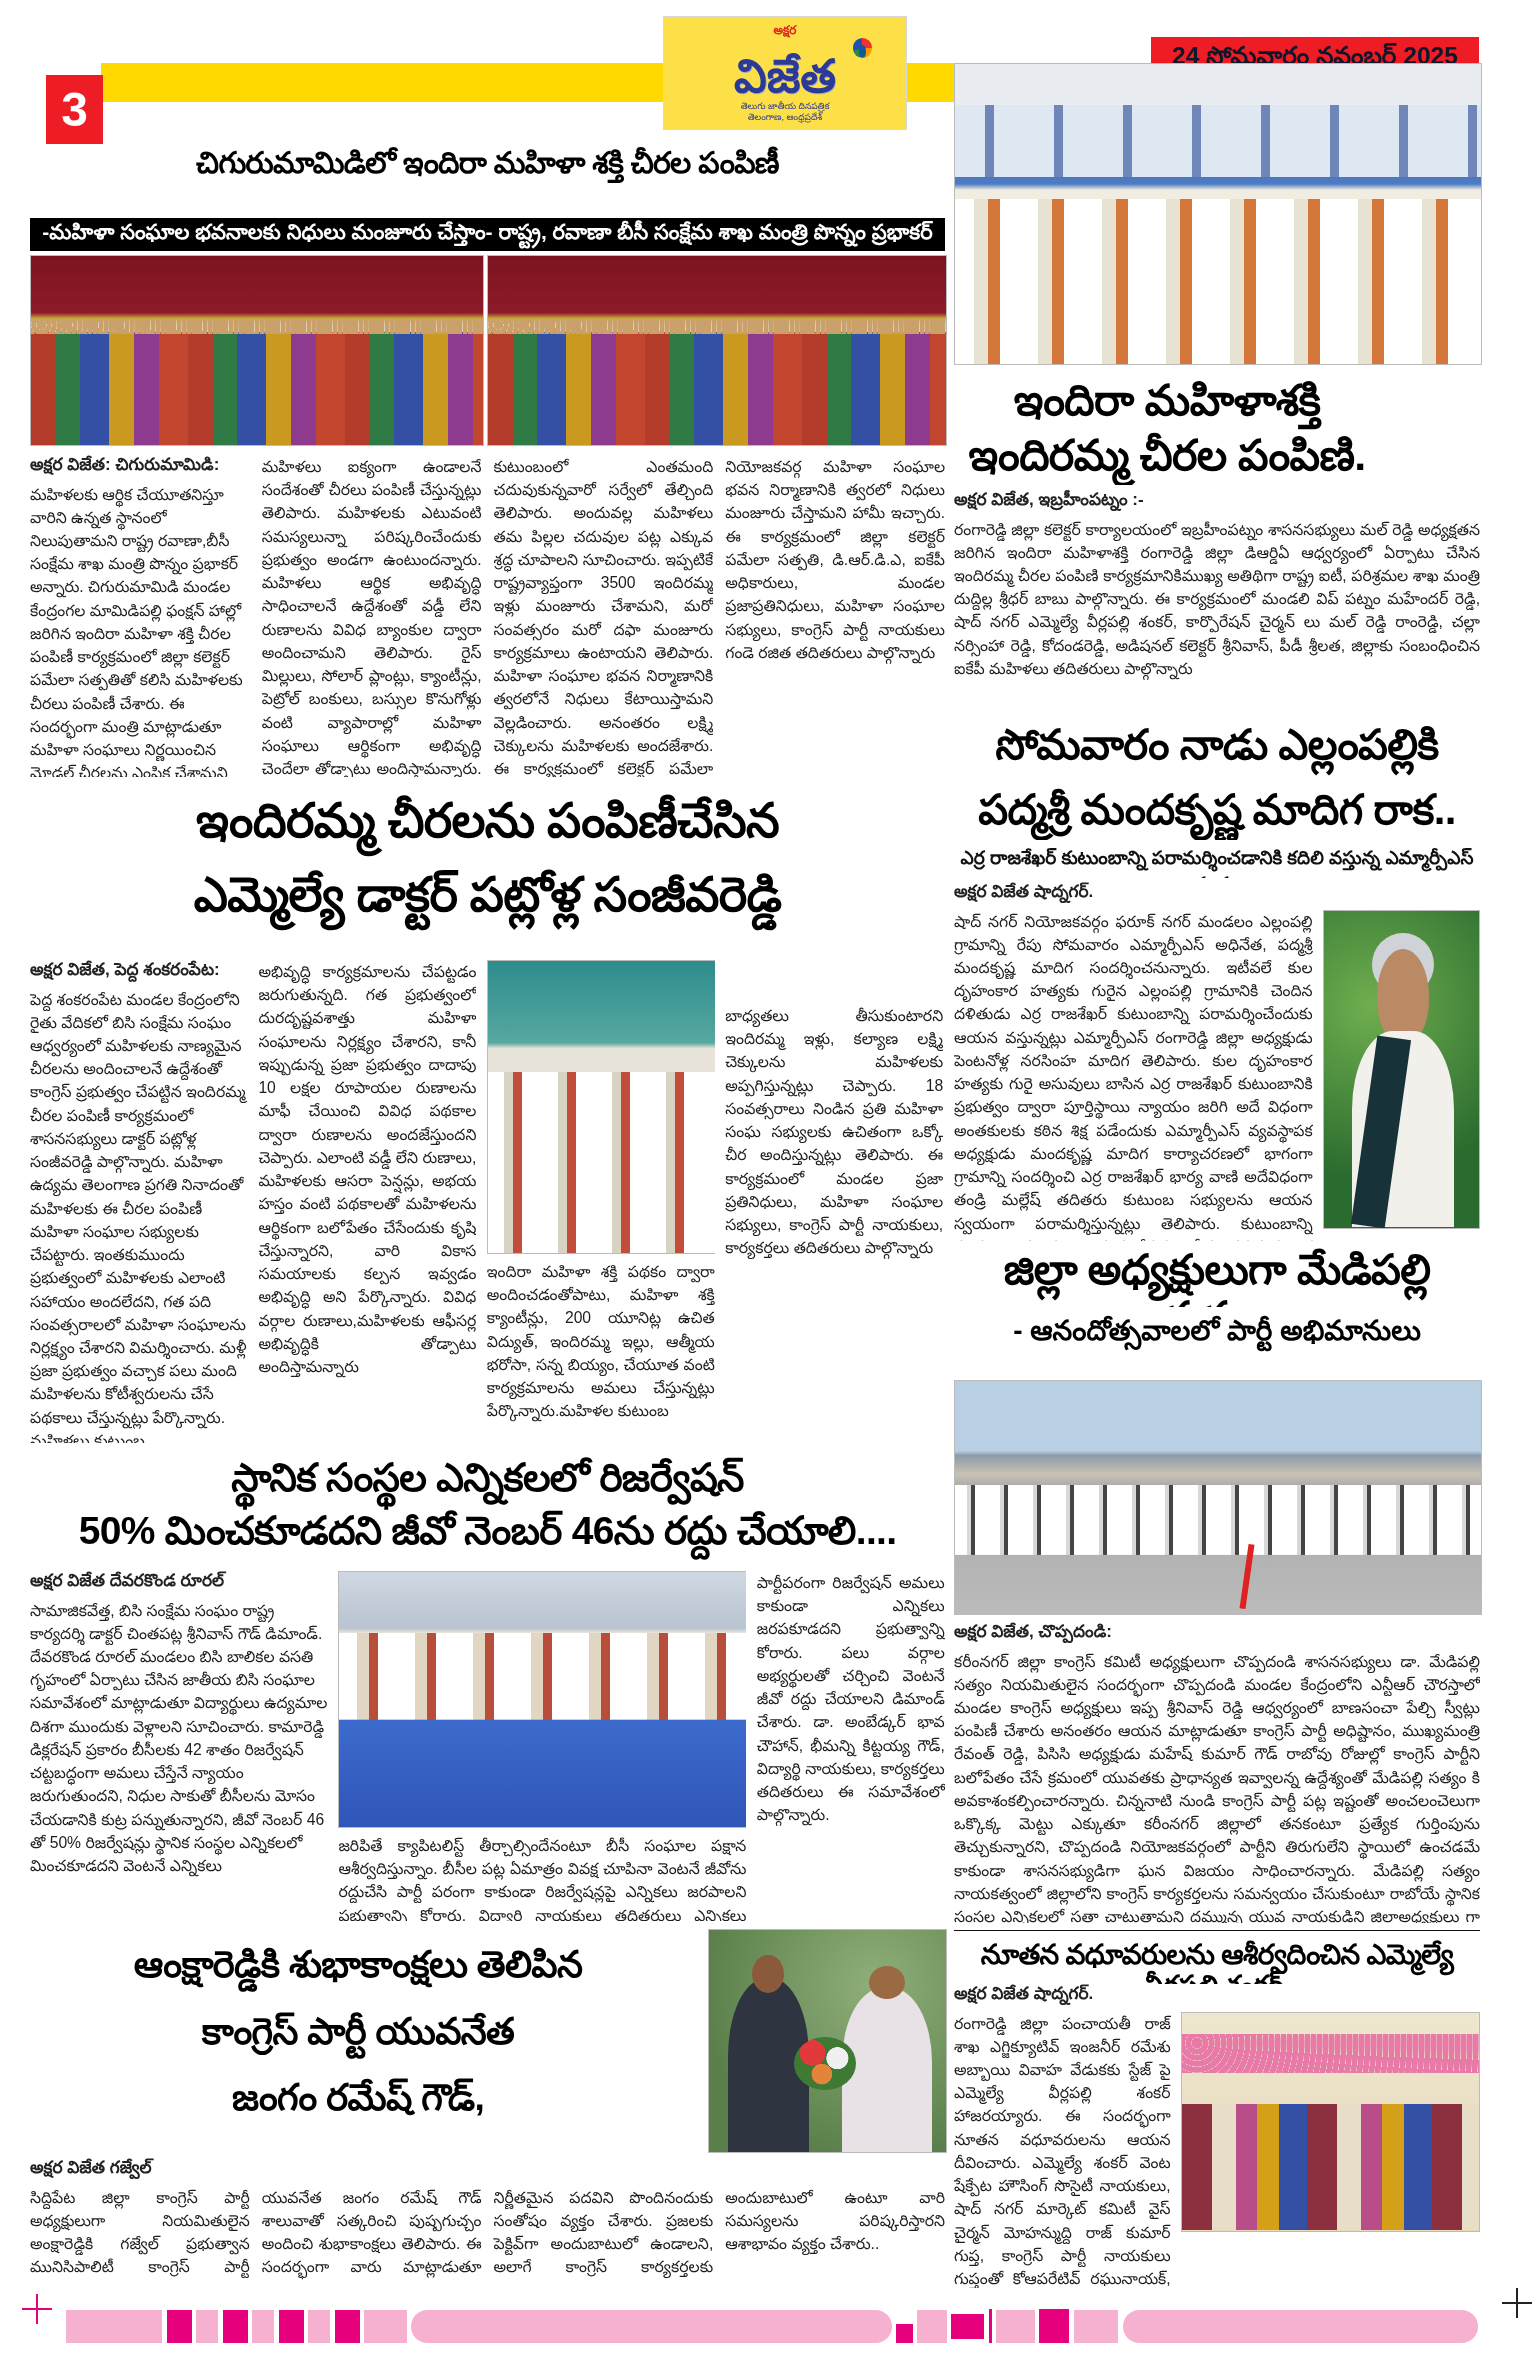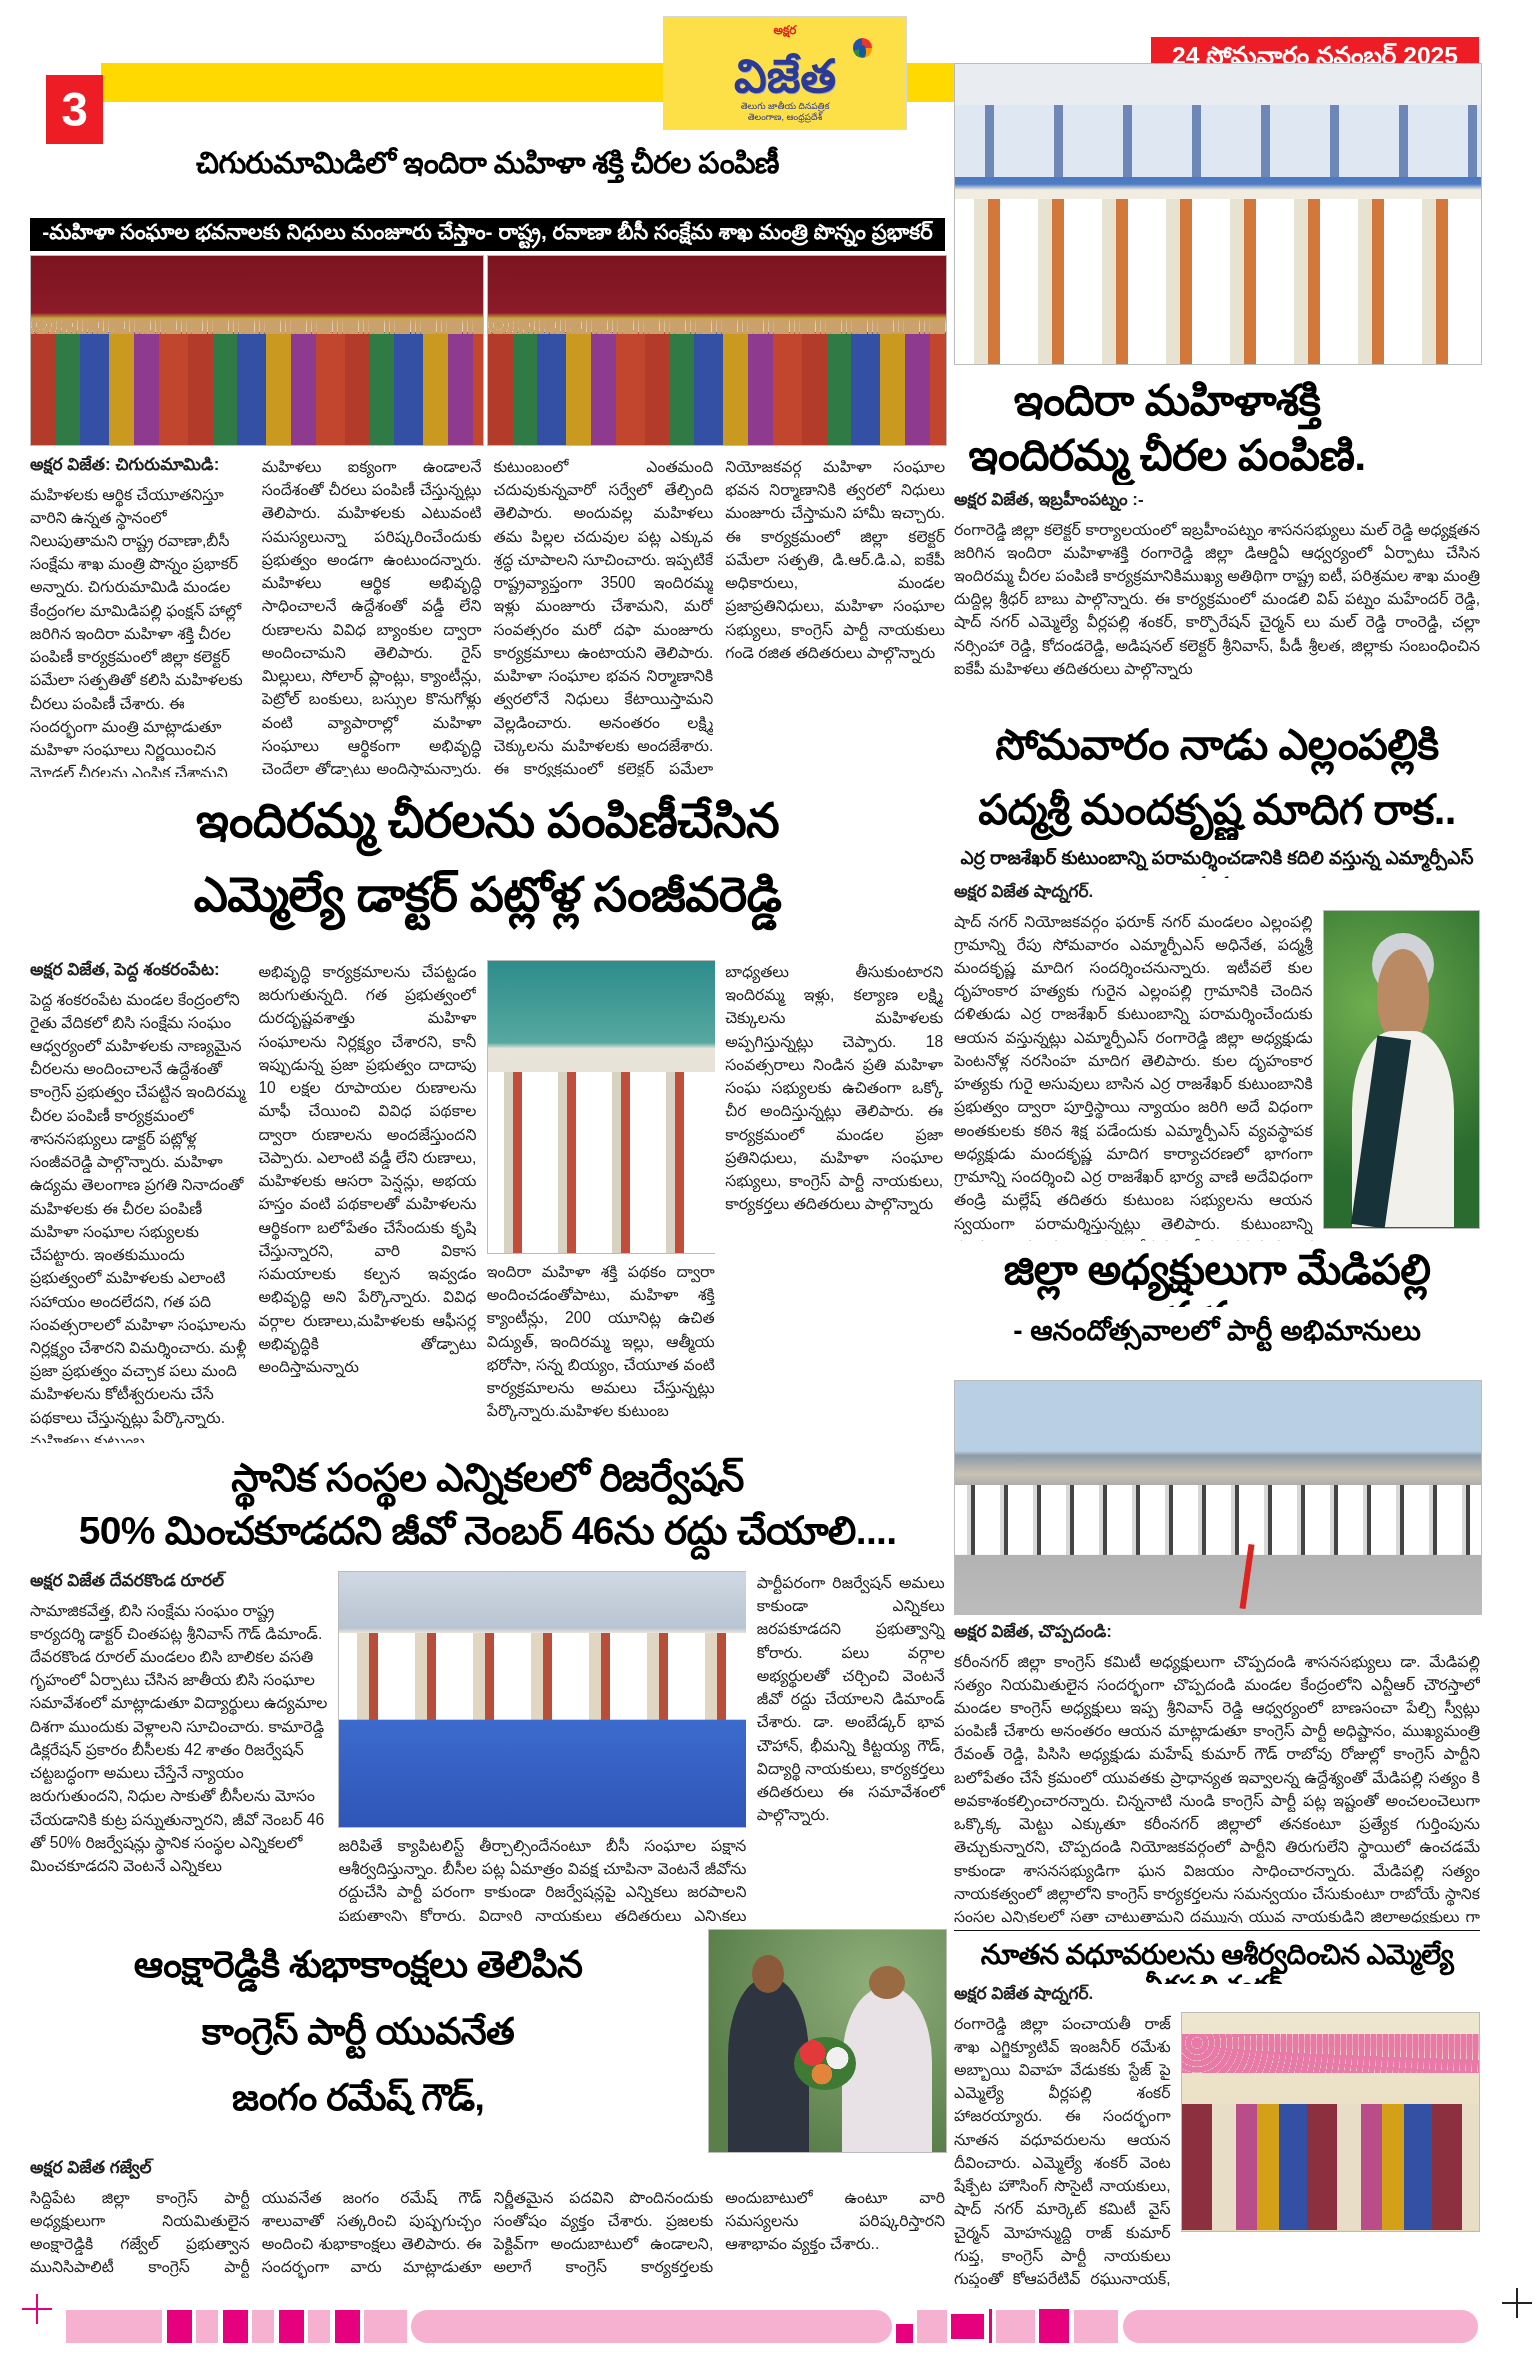--- a/index.html
+++ b/index.html
@@ -5,21 +5,21 @@
 <style>
   html,body{margin:0;padding:0;background:#ffffff;}
   body{width:1541px;height:2377px;position:relative;font-family:"Liberation Sans","DejaVu Sans",sans-serif;color:#111;}
   .abs{position:absolute;}
   .page{position:absolute;left:0;top:0;width:1541px;height:2377px;background:#fff;overflow:hidden;}
 
   
   .yellow-band{left:101px;top:63px;width:1379px;height:39px;background:#ffd900;}
   .pagenum-box{left:46px;top:75px;width:57px;height:69px;background:#ee1c24;color:#fff;
     font-size:48px;font-weight:bold;display:flex;align-items:center;justify-content:center;}
-  .date-box{left:1151px;top:37px;width:328px;height:43px;background:#ee1c24;color:#ffffff;
+  .date-box{left:1151px;top:37px;width:328px;height:43px;background:#ee1c24;color:#0f172a;
     font-size:24.6px;font-weight:bold;display:flex;align-items:center;justify-content:center;white-space:nowrap;}
   .logo-box{left:663px;top:16.4px;width:242px;height:112px;background:#fde047;border:0.7px solid #d8d8d8;
     display:flex;flex-direction:column;align-items:center;justify-content:center;overflow:hidden;}
   .logo-pre{color:#e02020;font-size:12px;font-weight:bold;line-height:1;}
   .logo-title{color:#2b3a96;font-size:46px;font-weight:bold;line-height:1.05;
     text-shadow:0.7px 0.7px 0 #9aa4d8;margin-top:16px;}
   .logo-tag{color:#2b3a96;font-size:9px;line-height:1.2;}
   .peacock{position:absolute;right:34px;top:21px;width:19.4px;height:19.4px;border-radius:50%;
     background:conic-gradient(#e33 0 25%,#f90 25% 45%,#2a8c3c 45% 70%,#2450b0 70% 100%);}
   .peacock:after{content:"";position:absolute;left:6.7px;top:6.7px;width:6.7px;height:12px;border-radius:50% 50% 40% 40%;background:#125a9e;}
@@ -148,21 +148,21 @@
   <div class="abs" style="left:30px;top:960px;width:915px;height:483px;display:flex;gap:10.4px;overflow:hidden;">
     <div style="width:218px;overflow:hidden;">
       <span class="byline">అక్షర విజేత, పెద్ద శంకరంపేట:</span>
       <span class="body-txt">పెద్ద శంకరంపేట మండల కేంద్రంలోని రైతు వేదికలో బిసి సంక్షేమ సంఘం ఆధ్వర్యంలో మహిళలకు నాణ్యమైన చీరలను అందించాలనే ఉద్దేశంతో కాంగ్రెస్ ప్రభుత్వం చేపట్టిన ఇందిరమ్మ చీరల పంపిణీ కార్యక్రమంలో శాసనసభ్యులు డాక్టర్ పట్లోళ్ల సంజీవరెడ్డి పాల్గొన్నారు. మహిళా ఉద్యమ తెలంగాణ ప్రగతి నినాదంతో మహిళలకు ఈ చీరల పంపిణీ మహిళా సంఘాల సభ్యులకు చేపట్టారు. ఇంతకుముందు ప్రభుత్వంలో మహిళలకు ఎలాంటి సహాయం అందలేదని, గత పది సంవత్సరాలలో మహిళా సంఘాలను నిర్లక్ష్యం చేశారని విమర్శించారు. మళ్లీ ప్రజా ప్రభుత్వం వచ్చాక పలు మంది మహిళలను కోటీశ్వరులను చేసే పథకాలు చేస్తున్నట్లు పేర్కొన్నారు. మహిళలు కుటుంబ</span>
     </div>
     <div class="body-txt" style="width:218px;overflow:hidden;">అభివృద్ధి కార్యక్రమాలను చేపట్టడం జరుగుతున్నది. గత ప్రభుత్వంలో దురదృష్టవశాత్తు మహిళా సంఘాలను నిర్లక్ష్యం చేశారని, కానీ ఇప్పుడున్న ప్రజా ప్రభుత్వం దాదాపు 10 లక్షల రూపాయల రుణాలను మాఫీ చేయించి వివిధ పథకాల ద్వారా రుణాలను అందజేస్తుందని చెప్పారు. ఎలాంటి వడ్డీ లేని రుణాలు, మహిళలకు ఆసరా పెన్షన్లు, అభయ హస్తం వంటి పథకాలతో మహిళలను ఆర్థికంగా బలోపేతం చేసేందుకు కృషి చేస్తున్నారని, వారి వికాస సమయాలకు కల్పన ఇవ్వడం అభివృద్ధి అని పేర్కొన్నారు. వివిధ వర్గాల రుణాలు,మహిళలకు ఆఫీసర్ల అభివృద్ధికి తోడ్పాటు అందిస్తామన్నారు</div>
     <div style="width:228px;overflow:hidden;">
       <div class="ph ph-dist" style="width:228px;height:292px;position:relative;"></div>
       <div class="body-txt" style="margin-top:6px;">ఇందిరా మహిళా శక్తి పథకం ద్వారా అందించడంతోపాటు, మహిళా శక్తి క్యాంటీన్లు, 200 యూనిట్ల ఉచిత విద్యుత్, ఇందిరమ్మ ఇల్లు, ఆత్మీయ భరోసా, సన్న బియ్యం, చేయూత వంటి కార్యక్రమాలను అమలు చేస్తున్నట్లు పేర్కొన్నారు.మహిళల కుటుంబ</div>
     </div>
-    <div class="body-txt" style="width:218px;overflow:hidden;">బాధ్యతలు తీసుకుంటారని ఇందిరమ్మ ఇళ్లు, కల్యాణ లక్ష్మి చెక్కులను మహిళలకు అప్పగిస్తున్నట్లు చెప్పారు. 18 సంవత్సరాలు నిండిన ప్రతి మహిళా సంఘ సభ్యులకు ఉచితంగా ఒక్కో చీర అందిస్తున్నట్లు తెలిపారు. ఈ కార్యక్రమంలో మండల ప్రజా ప్రతినిధులు, మహిళా సంఘాల సభ్యులు, కాంగ్రెస్ పార్టీ నాయకులు, కార్యకర్తలు తదితరులు పాల్గొన్నారు</div>
+    <div class="body-txt" style="width:218px;overflow:hidden;margin-top:44px;">బాధ్యతలు తీసుకుంటారని ఇందిరమ్మ ఇళ్లు, కల్యాణ లక్ష్మి చెక్కులను మహిళలకు అప్పగిస్తున్నట్లు చెప్పారు. 18 సంవత్సరాలు నిండిన ప్రతి మహిళా సంఘ సభ్యులకు ఉచితంగా ఒక్కో చీర అందిస్తున్నట్లు తెలిపారు. ఈ కార్యక్రమంలో మండల ప్రజా ప్రతినిధులు, మహిళా సంఘాల సభ్యులు, కాంగ్రెస్ పార్టీ నాయకులు, కార్యకర్తలు తదితరులు పాల్గొన్నారు</div>
   </div>
 
   <div class="abs hl" style="left:30px;top:1452px;width:915px;height:112px;font-size:39px;line-height:1.35;">
     <div>స్థానిక సంస్థల ఎన్నికలలో రిజర్వేషన్</div>
     <div>50% మించకూడదని జీవో నెంబర్ 46ను రద్దు చేయాలి....</div>
   </div>
 
   <div class="abs" style="left:30px;top:1571px;width:915px;height:350px;display:flex;gap:10.4px;overflow:hidden;">
     <div style="width:298px;overflow:hidden;">
       <span class="byline">అక్షర విజేత దేవరకొండ రూరల్</span>

